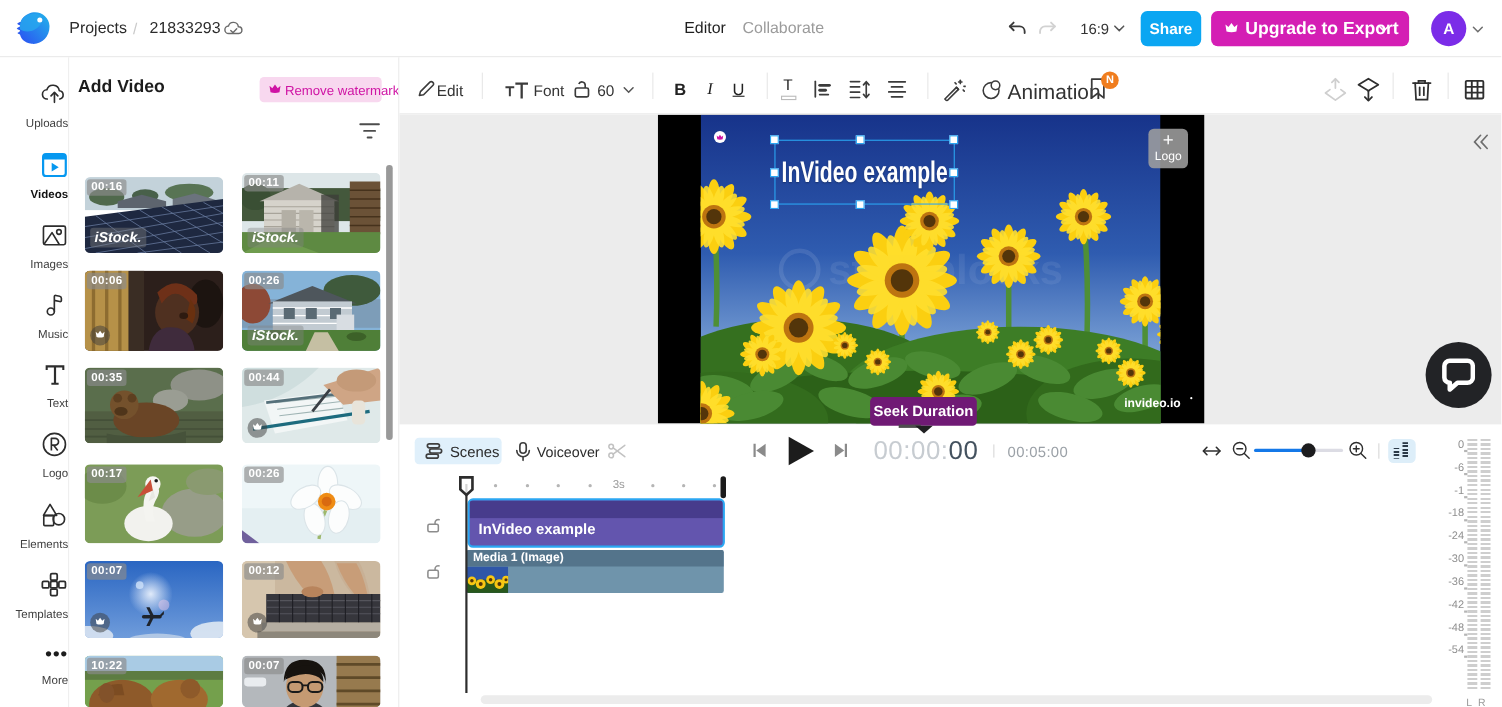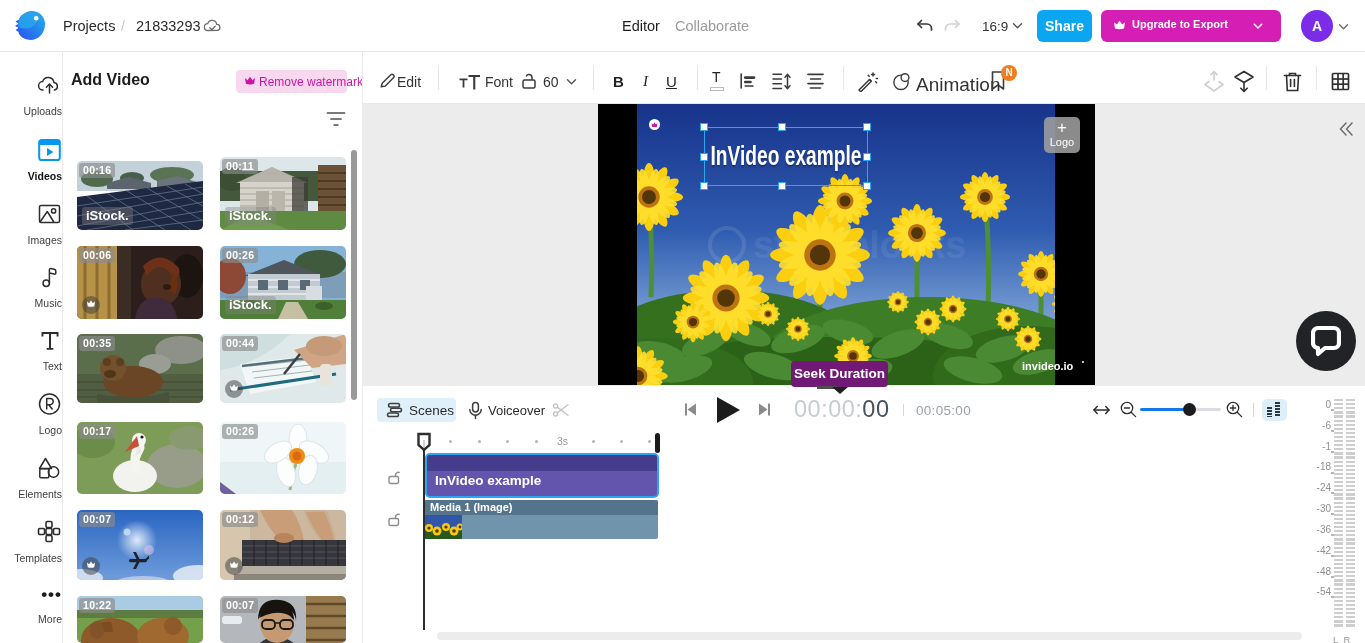--- a/index.html
+++ b/index.html
@@ -18,21 +18,21 @@
 .railitem { position:absolute; left:0; width:62px; text-align:right; }
 .raillabel { font-size:10.5px; color:#404040; display:block; margin-top:4px; }
 
 
 #panel { position:absolute; left:63px; top:52px; width:300px; height:591px; background:#fff;
   border-right:1px solid #ebebeb; z-index:20; overflow:hidden; }
 .thumb { position:absolute; width:126px; border-radius:5px; overflow:hidden; }
 .dur { position:absolute; top:2px; left:2px; background:rgba(140,140,140,0.66); color:#fff;
   font-size:10.5px; font-weight:bold; padding:1px 4px 2px; border-radius:3px; letter-spacing:0.3px; }
 .istock { position:absolute; bottom:5px; left:5px; background:rgba(130,130,130,0.4); color:#fff;
-  font-size:13px; font-weight:bold; padding:1px 4px 2px; border-radius:3px; }
+  font-size:13px; font-weight:bold; padding:1px 4px 2px; border-radius:3px;font-style:italic; }
 .crownb { position:absolute; bottom:5px; left:5px; width:18px; height:18px; border-radius:50%;
   background:rgba(60,60,60,0.5); color:#fff; font-size:9px; line-height:18px; text-align:center; }
 
 
 #toolbar { position:absolute; left:363px; top:52px; width:1002px; height:52px; background:#fff;
   border-bottom:1px solid #e9e9e9; z-index:10; }
 .tdiv { position:absolute; top:14px; width:1px; height:24px; background:#e7e7e7; }
 
 
 #canvas { position:absolute; left:363px; top:104px; width:1002px; height:282px; background:#ececec; }
@@ -79,21 +79,21 @@
     </svg>
     <span class="abs" style="left:982px;top:19px;font-size:13.5px;color:#333;font-weight:500">16:9</span>
     <svg class="abs" style="left:1012px;top:22px" width="11" height="8" viewBox="0 0 11 8" fill="none" stroke="#555" stroke-width="1.4" stroke-linecap="round">
         <path d="M1.5 1.8 L5.5 5.8 L9.5 1.8"></path>
       </svg>
     <div class="abs" style="left:1037px;top:10px;width:55px;height:32px;background:#0ba6f2;border-radius:6px;color:#fff;font-size:14px;font-weight:bold;text-align:center;line-height:32px">Share</div>
     <div class="abs" style="left:1101px;top:10px;width:180px;height:32px;background:#d41eb4;border-radius:6px;color:#fff">
       <svg class="abs" style="left:12px;top:10px" width="13" height="11" viewBox="0 0 13 11">
           <path d="M1 2.2 L3.8 4.6 L6.5 0.8 L9.2 4.6 L12 2.2 L11 8.6 Q6.5 10 2 8.6 Z" fill="#fff"></path>
         </svg>
-      <span class="abs" style="left:31px;top:8px;font-size:11px;font-weight:bold">Upgrade to Export</span>
+      <span class="abs" style="left:31px;top:8px;font-size:16px;font-weight:bold">Upgrade to Export</span>
       <svg class="abs" style="left:152px;top:13px" width="10" height="7" viewBox="0 0 10 7" fill="none" stroke="#fff" stroke-width="1.5" stroke-linecap="round">
           <path d="M1.3 1.3 L5 5 L8.7 1.3"></path>
         </svg>
     </div>
     <div class="abs" style="left:1301px;top:10px;width:32px;height:32px;border-radius:50%;background:#7b2ce8;color:#fff;font-size:14px;font-weight:bold;text-align:center;line-height:32px">A</div>
     <svg class="abs" style="left:1338px;top:23px" width="11" height="8" viewBox="0 0 11 8" fill="none" stroke="#6e6e6e" stroke-width="1.4" stroke-linecap="round">
         <path d="M1.5 1.8 L5.5 5.8 L9.5 1.8"></path>
       </svg>
   </div>
   <div id="rail">

